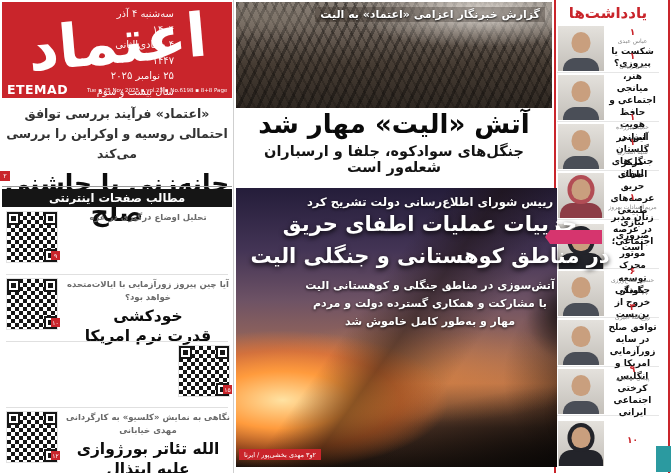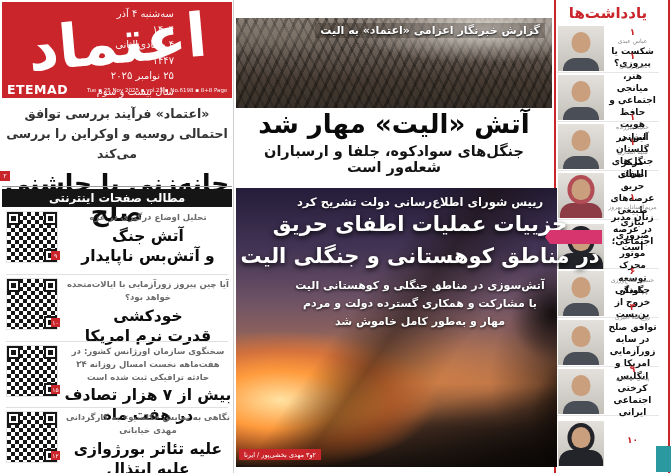--- a/index.html
+++ b/index.html
@@ -51,38 +51,38 @@
          font-size:6px;line-height:9px;text-align:center;}
   .wrule{position:absolute;left:6px;width:222px;height:1px;background:#e0e0e0;}
 
   
   .burn-photo{left:236px;top:2px;width:316px;height:106px;
     background:
       radial-gradient(ellipse 60% 45% at 78% 10%, rgba(228,223,217,.95), rgba(185,178,170,.45) 45%, transparent 72%),
       radial-gradient(ellipse 45% 35% at 10% 15%, rgba(130,120,108,.55), transparent 60%),
       repeating-linear-gradient(115deg, rgba(0,0,0,.32) 0 3px, transparent 3px 9px),
       repeating-linear-gradient(62deg, rgba(25,20,16,.3) 0 2px, transparent 2px 8px),
-      linear-gradient(180deg,#8a8178 0%,#6b6057 28%,#463c33 58%,#2f2822 100%); margin-top: 16px;}
+      linear-gradient(180deg,#8a8178 0%,#6b6057 28%,#463c33 58%,#2f2822 100%);}
   .photo-kicker{position:absolute;top:5px;right:7px;color:#fff;font-size:11px;font-weight:bold;
                 text-shadow:0 1px 2px rgba(0,0,0,.9);background:rgba(35,28,20,.3);padding:1px 5px;}
 
   
   .main-head{left:236px;top:108px;width:316px;height:80px;text-align:center;background:#fff;}
   .main-h1{font-size:26px;font-weight:bold;color:#0a0a0a;line-height:1.2;letter-spacing:-1px;margin-top:1px;}
   .main-sub{font-size:14.5px;font-weight:bold;color:#141414;margin-top:3px;}
 
   
   .fire-photo{left:236px;top:188px;width:368px;height:279px;overflow:hidden;
     background:
       linear-gradient(125deg, transparent 36%, rgba(25,15,10,.5) 46%, transparent 60%),
       radial-gradient(ellipse 55% 32% at 12% 76%, #ffe2a2, #ff9b3d 32%, rgba(255,120,40,.55) 55%, transparent 78%),
       radial-gradient(ellipse 70% 28% at 48% 66%, rgba(255,150,60,.4), transparent 65%),
       radial-gradient(ellipse 85% 45% at 88% 98%, rgba(8,6,5,.95), transparent 60%),
       radial-gradient(ellipse 45% 60% at 95% 68%, rgba(12,8,6,.85), transparent 58%),
-      linear-gradient(180deg,#241d3a 0%,#433455 22%,#6d5265 40%,#9a6858 58%,#b5714a 70%,#452e22 86%,#17100c 100%);}
+      linear-gradient(180deg,#241d3a 0%,#433455 22%,#6d5265 40%,#9a6858 58%,#b5714a 70%,#452e22 86%,#17100c 100%); padding-left: 20px;}
   .fire-photo::after{content:"";position:absolute;right:-20px;top:25%;width:48%;height:80%;
       background:
         radial-gradient(ellipse 40% 35% at 60% 25%, rgba(5,4,3,.85), transparent 60%),
         radial-gradient(ellipse 55% 45% at 80% 70%, rgba(5,4,3,.9), transparent 58%);
       filter:blur(2px);}
   .fire-txt{position:absolute;top:7px;left:0;right:0;text-align:center;color:#fff;z-index:2;}
   .fk{font-size:11.5px;font-weight:bold;text-shadow:0 1px 3px rgba(0,0,0,.85);}
   .fh{font-size:21px;font-weight:bold;line-height:1.5;text-shadow:0 2px 5px rgba(0,0,0,.9);}
   .fd{font-size:11px;font-weight:bold;line-height:1.65;margin-top:5px;text-shadow:0 1px 3px rgba(0,0,0,.85);}
   .credit{position:absolute;left:3px;bottom:7px;background:#c9252b;color:#fff;font-size:6.5px;
@@ -143,24 +143,20 @@
     <div class="lead-head">چانه‌زنی با چاشنی صلح</div>
   </div>
   <div class="page-tab" style="left:0;top:171px;">۲</div>
   <div class="abs lead-rule"></div>
 
   <div class="abs web-bar">مطالب صفحات اینترنتی</div>
 
   <div class="witem" style="top:210px;">
     <div class="txt">
       <div class="wkicker">تحلیل اوضاع درگیری در غزه</div>
-      <div class="whead">
-        <div>آتش جنگ</div>
-        <div>و آتش‌بس ناپایدار</div>
-      </div>
     </div>
     <div class="qrwrap">
       <div class="qr">
           <i></i>
           <i></i>
           <i></i>
         </div>
       <div class="wpage">۹</div>
     </div>
   </div>
@@ -179,43 +175,36 @@
           <i></i>
           <i></i>
           <i></i>
         </div>
       <div class="wpage">۱۰</div>
     </div>
   </div>
   <div class="wrule" style="top:341px;"></div>
 
   <div class="witem" style="top:344px;">
-    <div class="txt">
-      <div class="wkicker">سخنگوی سازمان اورژانس کشور: در هفت‌ماهه نخست امسال روزانه ۳۴ حادثه ترافیکی ثبت شده است</div>
-      <div class="whead">
-        <div>بیش از ۷ هزار تصادف</div>
-        <div>در هفت ماه</div>
-      </div>
-    </div>
     <div class="qrwrap">
       <div class="qr">
           <i></i>
           <i></i>
           <i></i>
         </div>
       <div class="wpage">۱۵</div>
     </div>
   </div>
   <div class="wrule" style="top:407px;"></div>
 
   <div class="witem" style="top:410px;">
     <div class="txt">
       <div class="wkicker">نگاهی به نمایش «کلسیو» به کارگردانی مهدی خیابانی</div>
       <div class="whead">
-        <div>علیه تئاتر بورژوازی</div>
+        <div>الله تئاتر بورژوازی</div>
         <div>علیه ابتذال</div>
       </div>
     </div>
     <div class="qrwrap">
       <div class="qr">
           <i></i>
           <i></i>
           <i></i>
         </div>
       <div class="wpage">۱۲</div>

